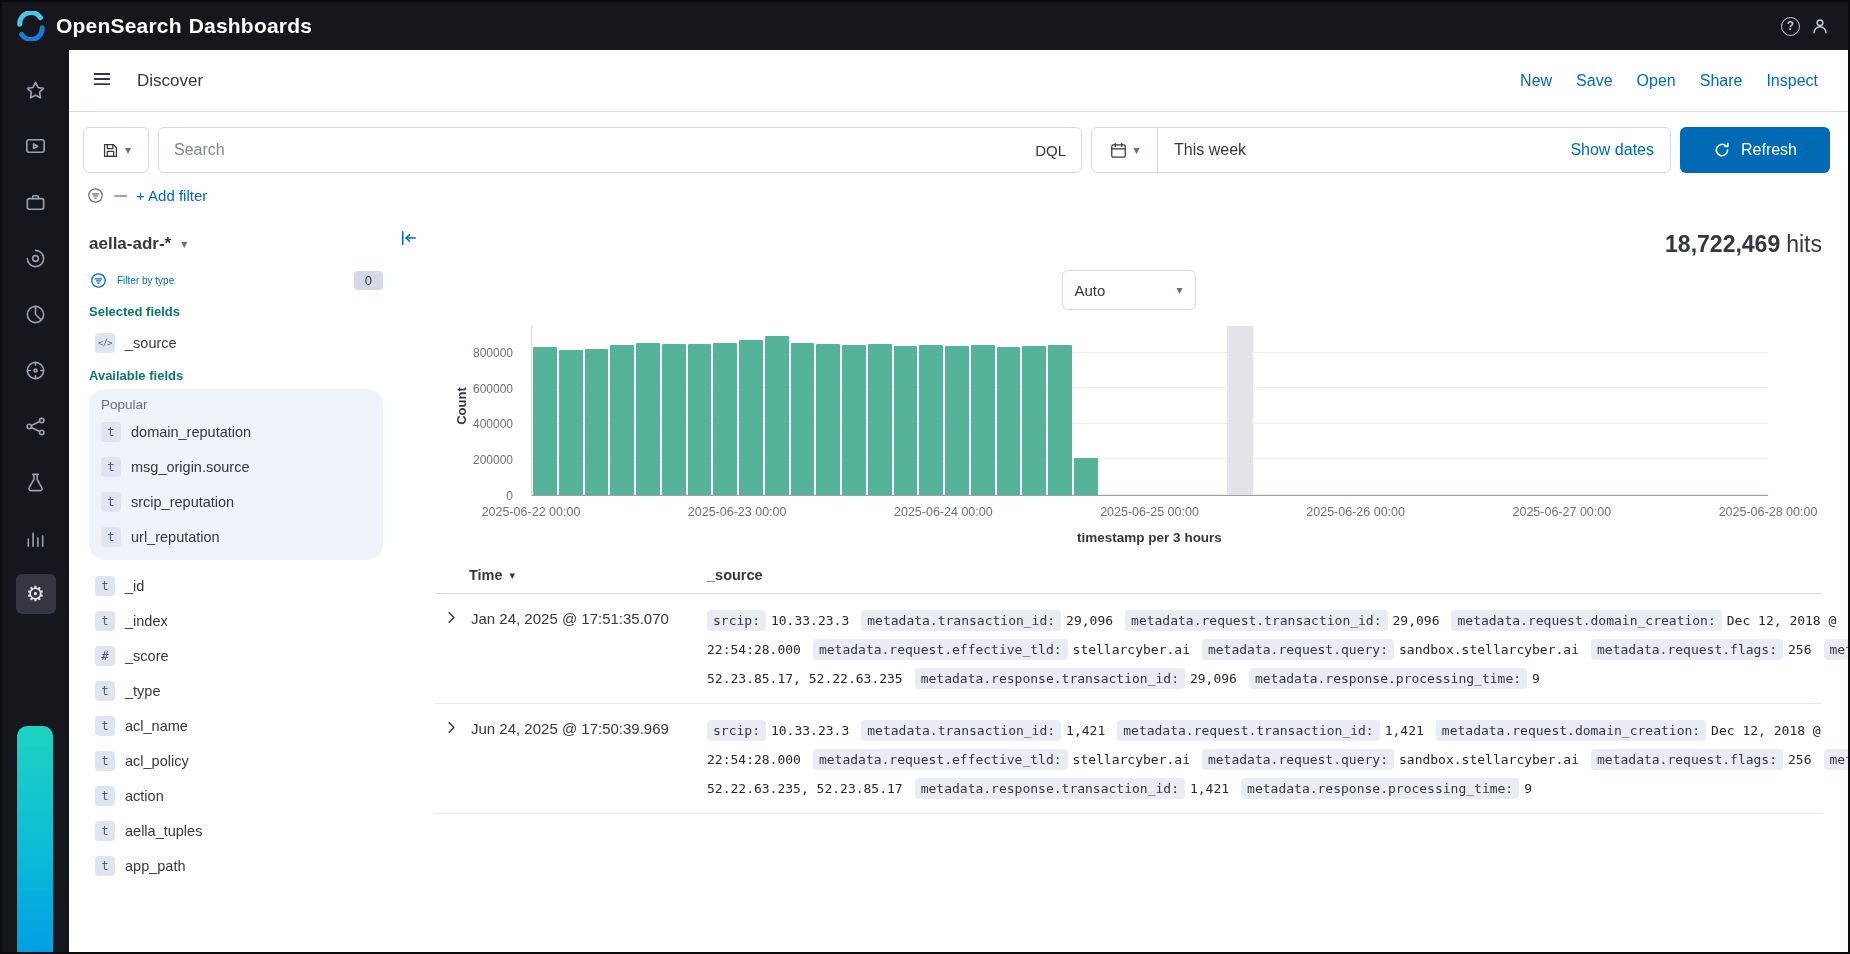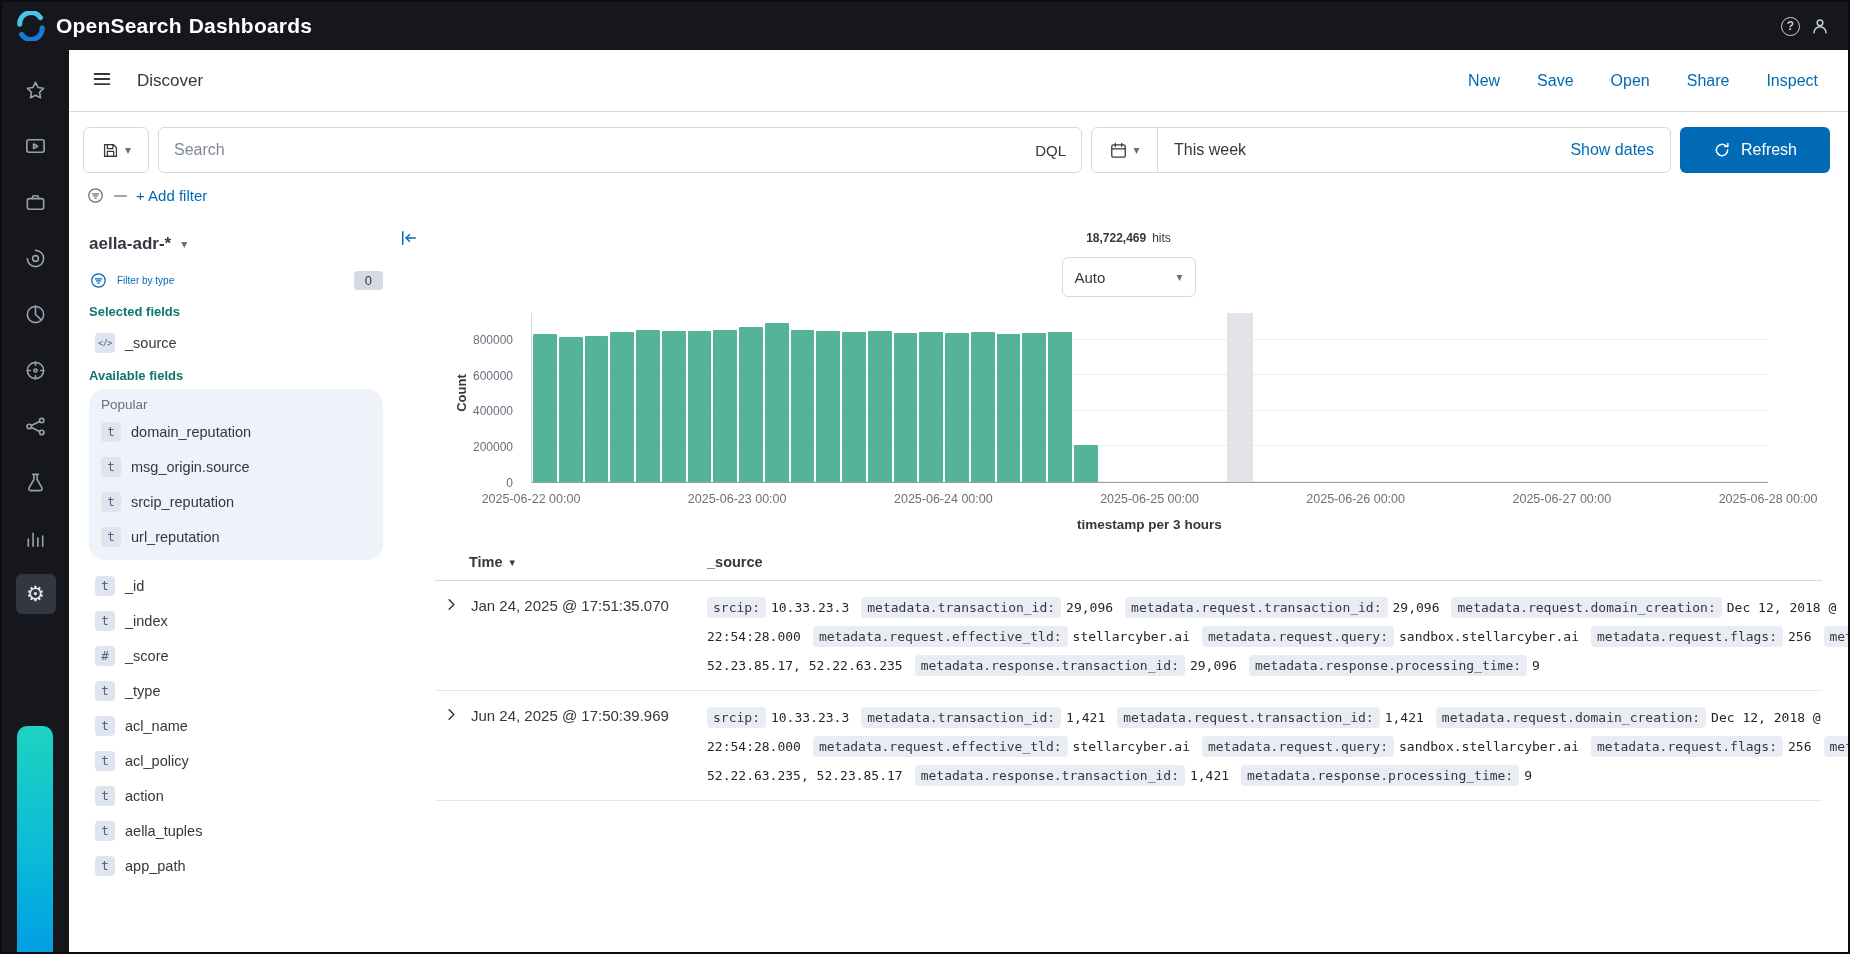--- a/index.html
+++ b/index.html
@@ -27,21 +27,21 @@
   .gear-glyph{font-size:21px;line-height:1;color:#e6e8ec;font-family:"DejaVu Sans",sans-serif}
   .teal-pill{position:absolute;left:15px;bottom:0;width:36px;height:226px;border-radius:10px 10px 0 0;background:linear-gradient(180deg,#1ed3c1 0%,#0bbcd6 55%,#019fe2 100%)}
 
   .content{flex:1;display:flex;flex-direction:column;min-width:0}
 
   
   .header-row{height:62px;border-bottom:1px solid #d3dae6;display:flex;align-items:center;padding:0 30px 0 20px;gap:22px;flex:none}
   .hamburger{width:26px;height:26px;background:none;border:none;cursor:pointer;color:#343741}
   .hamburger svg{width:22px;height:22px;stroke:currentColor;stroke-width:2;stroke-linecap:round}
   .breadcrumb{font-size:17px;color:#343741}
-  .header-actions{margin-left:auto;display:flex;gap:37px}
+  .header-actions{margin-left:auto;display:flex;gap:24px}
   .header-action{color:#006bb4;font-size:16px;text-decoration:none;cursor:pointer}
 
   
   .search-row{padding:15px 18px 13px 14px;display:flex;gap:9px;align-items:center;flex:none}
   .ctl{height:46px;border:1px solid #d3dae6;border-radius:6px;background:#fff;display:flex;align-items:center}
   .saved-btn{width:66px;justify-content:center;gap:5px;cursor:pointer}
   .icon-dark{width:19px;height:19px;color:#343741}
   .icon-dark svg{width:100%;height:100%;stroke:currentColor;fill:none;stroke-width:1.6;stroke-linecap:round;stroke-linejoin:round}
   .caret{font-size:12px;color:#69707d;line-height:1}
   .search-wrap{flex:1;padding:0 15px;gap:10px}
@@ -82,21 +82,21 @@
   .popular-block{background:#eef2f9;border-radius:16px;padding:4px 6px 6px;margin-top:4px}
   .popular-label{font-size:13.5px;color:#69707d;margin:4px 0 2px 6px}
   .plain-fields{margin-top:8px;padding:0 6px 0 0}
 
   .collapse-gutter{width:34px;flex:none;padding-top:10px}
   .collapse-btn{width:24px;height:24px;background:none;border:none;cursor:pointer;color:#006bb4}
   .collapse-btn svg{width:20px;height:20px;stroke:currentColor;fill:none;stroke-width:1.8;stroke-linecap:round;stroke-linejoin:round}
 
   
   .discover-main{flex:1;min-width:0;padding:6px 26px 0 4px;overflow:hidden}
-  .hits-line{text-align:center;font-size:12px;margin-top:8px}
+  .hits-line{text-align:right;font-size:23px;margin-top:8px}
   .hits-num{font-weight:700}
   .hits-suffix{margin-left:6px}
   .date-line{display:flex;align-items:center;justify-content:center;gap:18px;margin-top:12px}
   .date-text{font-size:17px}
   .interval-select{width:134px;height:40px;border:1px solid #d3dae6;border-radius:6px;display:flex;align-items:center;justify-content:space-between;padding:0 12px;font-size:15px;background:#fff;cursor:pointer}
 
   .chart{position:relative;margin-top:16px;padding-left:96px;padding-right:54px}
   .count-label{position:absolute;left:26px;top:80px;transform:translate(-50%,-50%) rotate(-90deg);font-size:13px;font-weight:700;color:#343741}
   .yaxis{position:absolute;left:28px;top:0;width:60px;height:170px}
   .ytick{position:absolute;right:10px;width:100%;text-align:right;font-size:12px;color:#69707d;transform:translateY(50%)}

